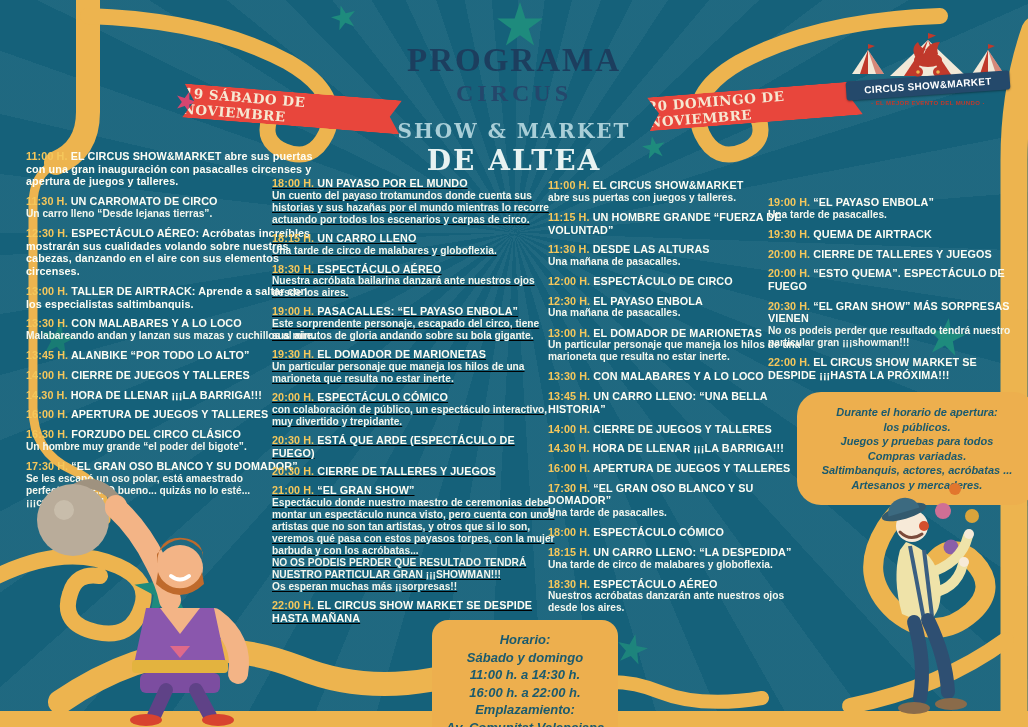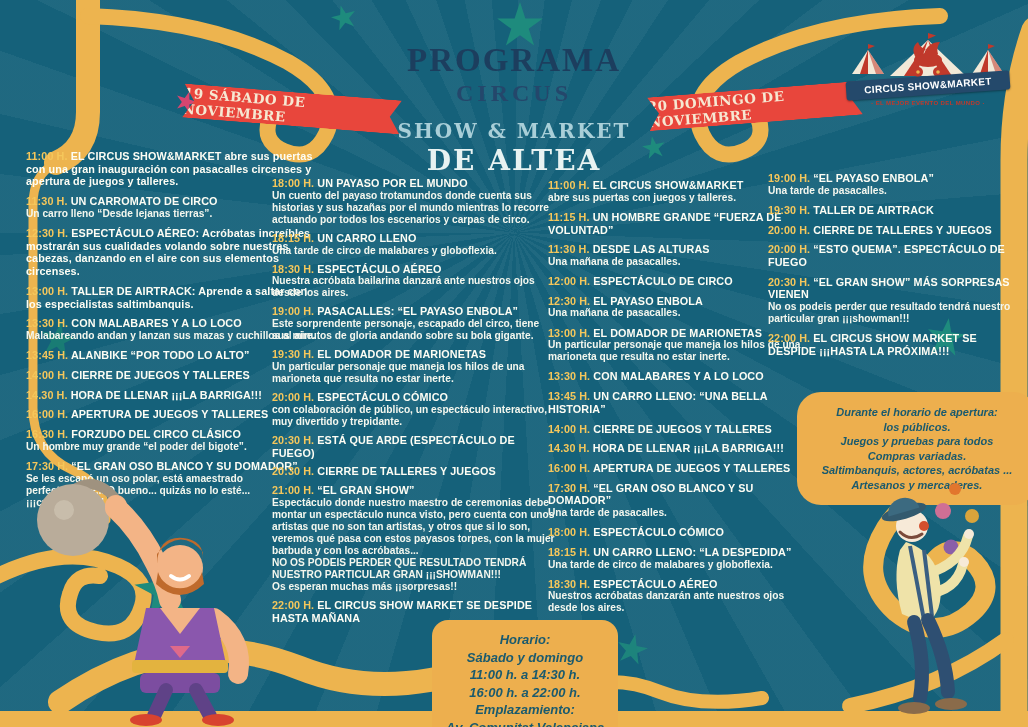--- a/index.html
+++ b/index.html
@@ -29,23 +29,23 @@
   
   .logo{position:absolute;left:846px;top:26px;width:164px;z-index:3;}
   .logo-banner{position:relative;margin-top:-8px;background:#24496B;border-radius:3px;
     color:#FFFFFF;font-weight:bold;font-size:10px;text-align:center;padding:4px 2px;
     transform:rotate(-4deg);letter-spacing:.3px;box-shadow:0 1px 2px rgba(0,0,0,.35);}
   .logo-tagline{margin-top:5px;color:#C0392B;font-size:6px;text-align:center;
     font-weight:bold;letter-spacing:.4px;}
   
   .schedule-column{position:absolute;z-index:2;line-height:1.18;}
   .col-0{left:26px;top:150px;width:292px;}
-  .col-1{left:272px;top:177px;width:286px;}
+  .col-1{left:272px;top:177px;width:286px;text-decoration:underline;}
   .col-2{left:548px;top:179px;width:266px;}
-  .col-3{left:768px;top:172px;width:256px;}
+  .col-3{left:768px;top:196px;width:256px;}
   .entry{margin-bottom:7px;}
   .col-1 .entry{margin-bottom:6px;}
   .ehead{font-size:10.8px;letter-spacing:.1px;}
   .etime{color:#F5C75B;font-weight:bold;}
   .etitle,.econt{color:#FDFDF4;font-weight:bold;}
   .edesc{color:#F4F7EE;font-weight:bold;font-size:10.2px;}
   
   .amber-box{position:absolute;background:#EDAF4E;color:#1A5A6E;z-index:3;
     font-style:italic;font-weight:bold;text-align:center;}
   #info-box{left:797px;top:392px;width:224px;padding:13px 8px;font-size:11px;
@@ -282,21 +282,21 @@
         <div class="ehead"><span class="etime">18:30 H. </span><span class="etitle">ESPECTÁCULO AÉREO</span></div>
         <div class="edesc">Nuestros acróbatas danzarán ante nuestros ojos desde los aires.</div>
       </div>
     </div>
   <div class="schedule-column col-3">
       <div class="entry">
         <div class="ehead"><span class="etime">19:00 H. </span><span class="etitle">“EL PAYASO ENBOLA”</span></div>
         <div class="edesc">Una tarde de pasacalles.</div>
       </div>
       <div class="entry">
-        <div class="ehead"><span class="etime">19:30 H. </span><span class="etitle">TALLER DE AIRTRACK</span></div>
+        <div class="ehead"><span class="etime">19:30 H. </span><span class="etitle">QUEMA DE AIRTRACK</span></div>
       </div>
       <div class="entry">
         <div class="ehead"><span class="etime">20:00 H. </span><span class="etitle">CIERRE DE TALLERES Y JUEGOS</span></div>
       </div>
       <div class="entry">
         <div class="ehead"><span class="etime">20:00 H. </span><span class="etitle">“ESTO QUEMA”. ESPECTÁCULO DE FUEGO</span></div>
       </div>
       <div class="entry">
         <div class="ehead"><span class="etime">20:30 H. </span><span class="etitle">“EL GRAN SHOW” MÁS SORPRESAS VIENEN</span></div>
         <div class="edesc">No os podeis perder que resultado tendrá nuestro particular gran ¡¡¡showman!!!</div>

